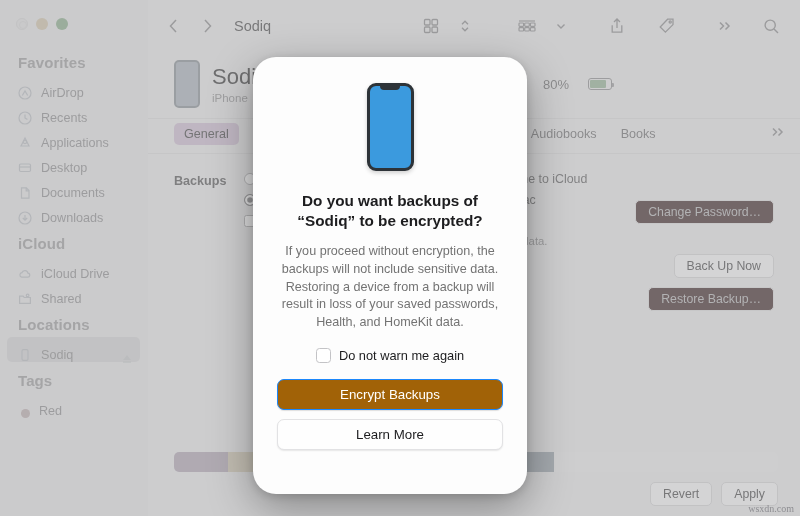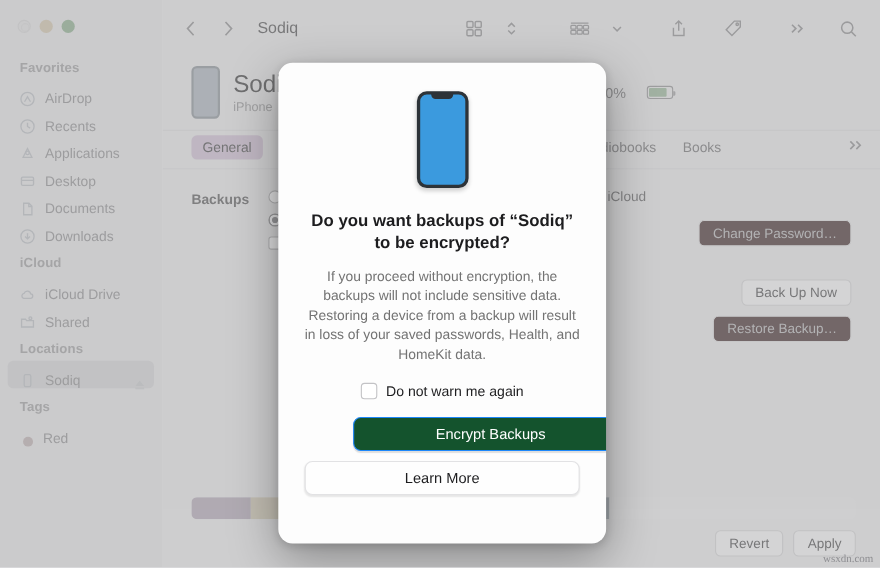--- a/index.html
+++ b/index.html
@@ -17,21 +17,21 @@
   
   .sidebar { width:148px; height:516px; background:#dedee0; padding-top:6px; flex:none; position:relative; }
   .traffic { display:flex; gap:8px; padding:12px 0 14px 16px; }
   .light { width:12px; height:12px; border-radius:50%; }
   .light.red { background:#dcdcdc; border:1px solid #cfcfcf; }
   .light.red::after{ content:""; display:block; width:6px;height:6px;border-radius:50%;
      border:1px solid #d2d2d2; margin:2px; }
   .light.yellow { background:#f5bd4d; }
   .light.green { background:#3bc93b; }
 
-  .sb-group { font-size:12px; font-weight:bold; color:#9b9b9e; padding:10px 0 4px 18px; letter-spacing:0.1px;}
+  .sb-group { font-size:15px; font-weight:bold; color:#9b9b9e; padding:10px 0 4px 18px; letter-spacing:0.1px;}
   .sb-item { display:flex; align-items:flex-end; gap:9px; height:25px; padding-left:18px;
      font-size:12.6px; color:#8d8d92; position:relative; }
   .sb-item.selected { background:#cfcfd2; margin:0 8px 0 7px; padding-left:11px; border-radius:5px; }
   .sb-ic { width:14px; height:14px; flex:none; color:#a9bcd0; }
   .sb-ic svg { display:block; width:14px; height:14px; }
   .sb-eject { margin-left:auto; margin-right:10px; opacity:.5; width:10px; height:10px; }
   .tag-dot { width:9px;height:9px;border-radius:50%;background:#e0a0a0; margin-left:3px;}
 
   
   .main { flex:1; height:516px; background:#e3e3e4; display:flex; flex-direction:column; position:relative; }
@@ -75,38 +75,38 @@
 
   .storagebar { position:absolute; left:26px; right:22px; bottom:44px; height:20px;
      border-radius:5px; overflow:hidden; display:flex; }
   .seg { height:100%; display:flex; align-items:center; justify-content:center;
      font-size:10.5px; color:#fff; }
   .footer { position:absolute; right:22px; bottom:10px; display:flex; gap:9px; }
 
   
   .dim-overlay { position:absolute; inset:0; background:rgba(190,190,192,0.30); }
   .dialog {
-    position:absolute; left:253px; top:57px; width:298px; height:437px;
-    background:#fdfdfd; border-radius:13px;
+    position:absolute; left:253px; top:57px; width:274px; height:437px;
+    background:#fdfdfd; border-radius:23px;
     box-shadow:0 14px 44px rgba(0,0,0,0.34), 0 2px 8px rgba(0,0,0,0.14);
     padding:22px 24px 18px; text-align:center; overflow:hidden;
   }
   .d-phone { width:47px; height:88px; margin:4px auto 20px; border:3px solid #2d3338;
      border-radius:9px; background:#3b9ade; position:relative; box-shadow:0 2px 4px rgba(0,0,0,.18);}
   .d-phone::before{ content:""; position:absolute; top:-1px; left:50%; transform:translateX(-50%);
      width:20px; height:5px; background:#2d3338; border-radius:0 0 4px 4px;}
   .d-title { font-size:15.3px; font-weight:bold; color:#1d1d1f; line-height:1.3; margin-bottom:12px;}
   .d-body { font-size:12.6px; color:#737373; line-height:1.42; margin-bottom:16px;}
   .d-check { display:flex; align-items:center; justify-content:center; gap:8px; margin-bottom:16px; }
   .d-cbx { width:15px;height:15px;border:1px solid #c3c3c6;border-radius:3.5px;background:#fff;flex:none;}
   .d-check span { font-size:12.8px; color:#1d1d1f;}
   .d-btn { display:block; width:100%; height:31px; line-height:29px; border-radius:7px;
      font-size:13.3px; margin-bottom:9px; }
-  .d-btn.primary { background:#14532d; color:#fff; border:1px solid #1c87fb;
-     box-shadow:0 1px 1px rgba(0,0,0,.12);margin-left:44px;}
+  .d-btn.primary { background:#a16207; color:#fff; border:1px solid #1c87fb;
+     box-shadow:0 1px 1px rgba(0,0,0,.12);}
   .d-btn.secondary { background:#fefefe; color:#1d1d1f; border:1px solid #e2e2e4;
      box-shadow:0 1px 1.5px rgba(0,0,0,.09);}
   .wm { position:absolute; right:6px; bottom:2px; font-size:10px; color:#8e8e92;
      font-family:"Liberation Serif", serif; }
 </style>
 </head>
 <body>
 
 <div class="window">
 

